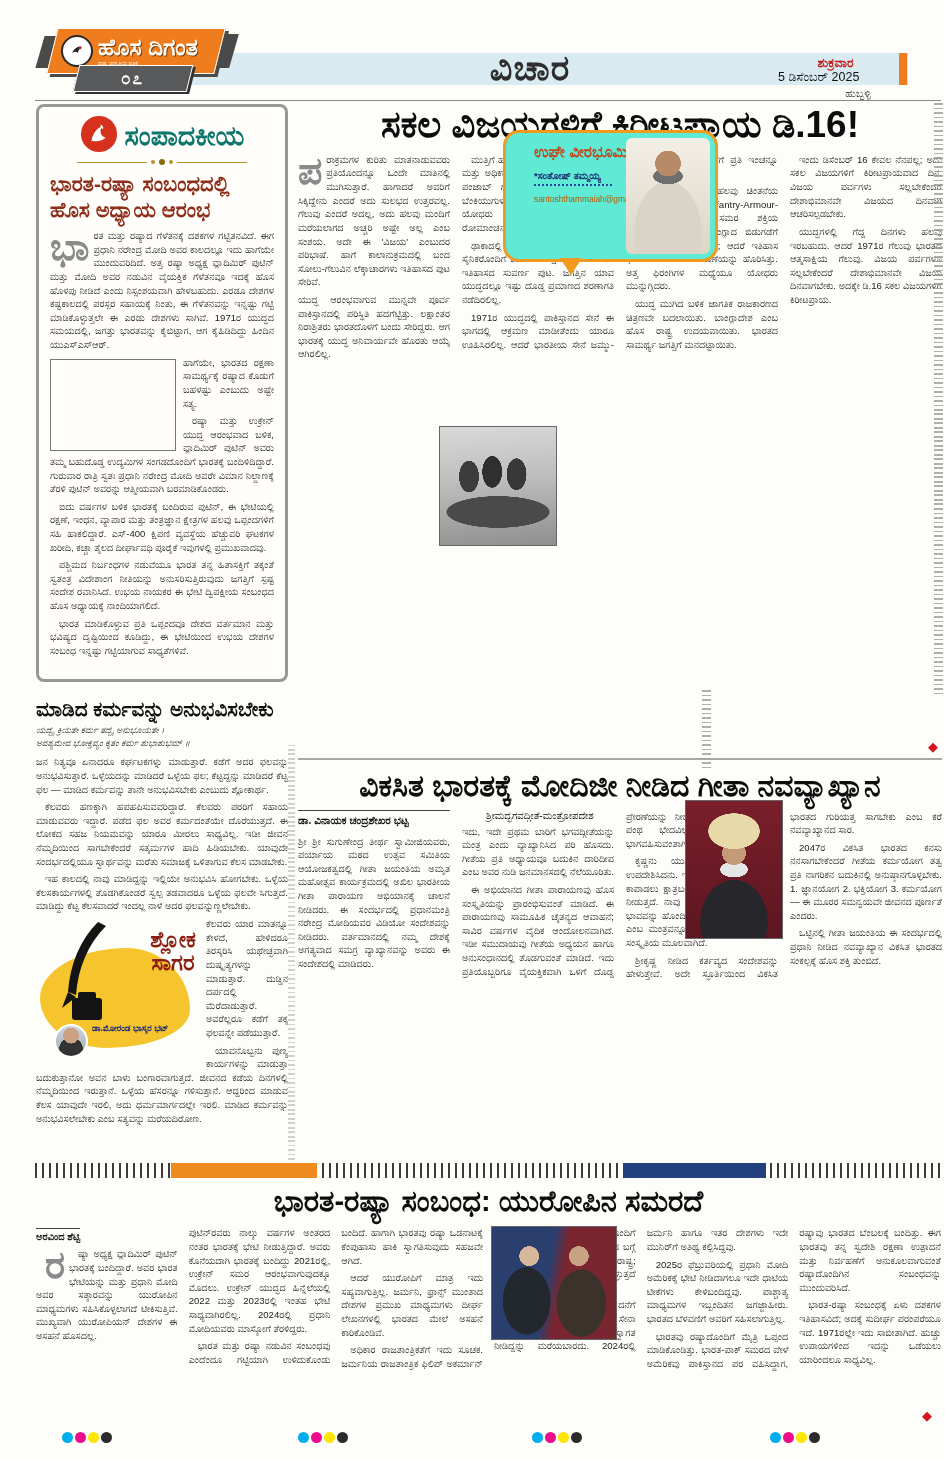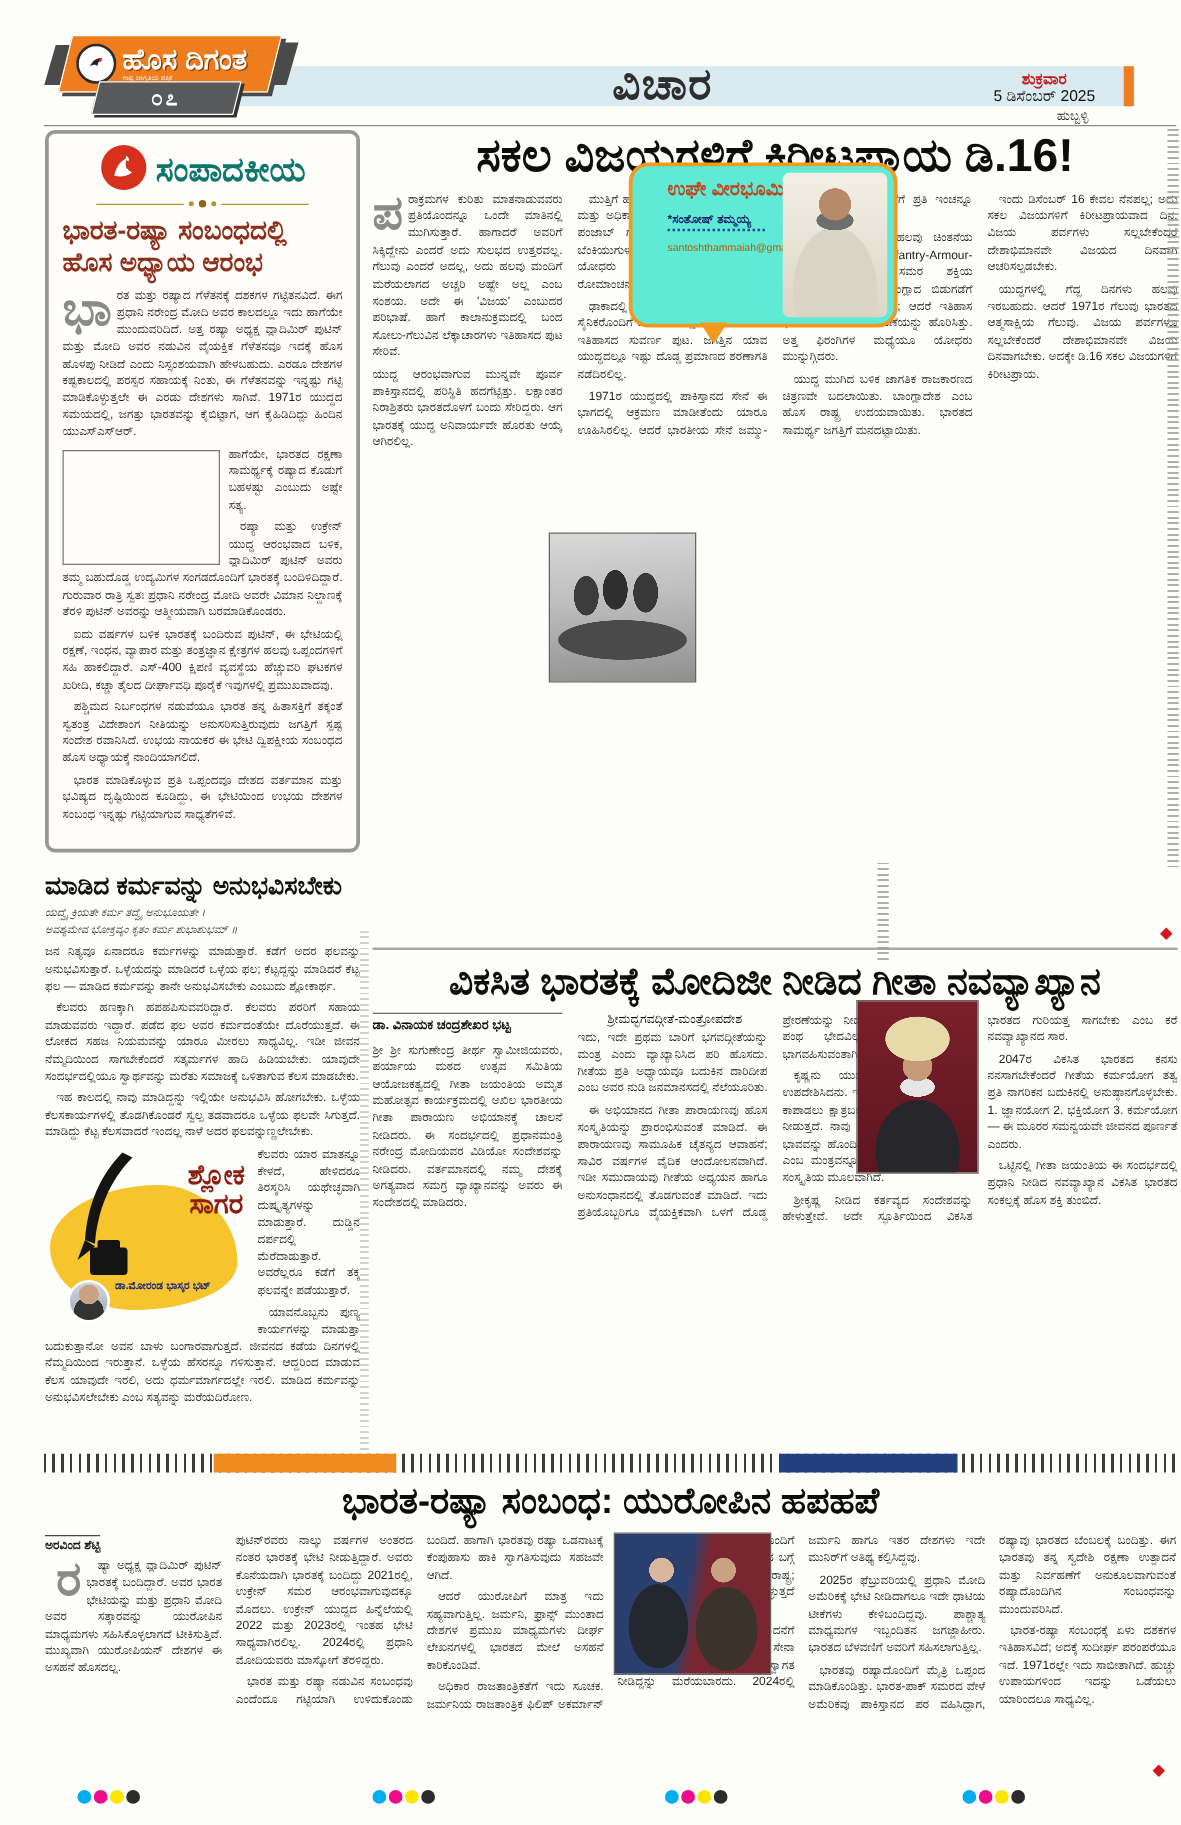--- a/index.html
+++ b/index.html
@@ -17,21 +17,21 @@
         display:flex;align-items:center;justify-content:center;flex:0 0 auto;}
   .logo-texts{margin-left:5px;line-height:1;}
   .paper-name{font-size:23px;font-weight:800;color:#fff;text-shadow:1px 1px 0 #7e3c00;}
   .tagline{font-size:5.5px;color:#fff;margin-top:2px;}
   .page-num-flag{position:absolute;left:76px;top:65px;width:112px;height:25px;background:#58595b;
         transform:skewX(-14deg);box-shadow:3px 2px 0 #333;border:1px solid #fff;
         display:flex;align-items:center;justify-content:center;}
   .page-num{transform:skewX(14deg);color:#fff;font-size:17px;font-weight:700;letter-spacing:2px;}
   .day-label{position:absolute;left:778px;top:56px;width:115px;text-align:center;
         font-size:12.5px;font-weight:700;color:#c21d1d;}
-  .date-label{position:absolute;left:778px;top:70px;width:115px;text-align:center;font-size:12.5px;color:#111;}
+  .date-label{position:absolute;left:778px;top:70px;width:115px;text-align:left;font-size:12.5px;color:#111;}
   .orange-bar{position:absolute;left:899px;top:53px;width:8px;height:32px;background:#ef7d1d;}
   .edition-label{position:absolute;left:818px;top:87px;width:80px;text-align:center;font-size:10.5px;color:#222;}
   .header-rule{position:absolute;left:35px;top:100px;width:906px;height:1px;background:#8a8a8a;}
   
   .btxt p{margin:0 0 4px 0;text-align:justify;font-size:9.6px;line-height:1.42;text-indent:9px;}
   .btxt p:first-child{text-indent:0;}
   .dropcap{float:left;font-size:38px;line-height:.85;color:#8a8a8a;font-weight:700;margin:2px 4px 0 0;}
   .first-par{margin:0 0 4px 0;text-align:justify;font-size:9.6px;line-height:1.42;}
   .end-diamond{position:absolute;color:#d6161d;font-size:13px;}
   
@@ -202,21 +202,21 @@
       </div>
   </div>
 
   <div class="shloka">
     <div class="sh-headline">ಮಾಡಿದ ಕರ್ಮವನ್ನು ಅನುಭವಿಸಬೇಕು</div>
     <div class="sh-verse">
       <div>ಯದ್ವೈ ಕ್ರಿಯತೇ ಕರ್ಮ ತದ್ವೈ ಅನುಭೂಯತೇ ।</div>
       <div>ಅವಶ್ಯಮೇವ ಭೋಕ್ತವ್ಯಂ ಕೃತಂ ಕರ್ಮ ಶುಭಾಶುಭಮ್ ॥</div>
     </div>
     <div class="btxt">
-        <p>ಜನ ನಿತ್ಯವೂ ಏನಾದರೂ ಕರ್ಮಗಳನ್ನು ಮಾಡುತ್ತಾರೆ. ಕಡೆಗೆ ಅದರ ಫಲವನ್ನು ಅನುಭವಿಸುತ್ತಾರೆ. ಒಳ್ಳೆಯದನ್ನು ಮಾಡಿದರೆ ಒಳ್ಳೆಯ ಫಲ; ಕೆಟ್ಟದ್ದನ್ನು ಮಾಡಿದರೆ ಕೆಟ್ಟ ಫಲ — ಮಾಡಿದ ಕರ್ಮವನ್ನು ತಾನೇ ಅನುಭವಿಸಬೇಕು ಎಂಬುದು ಶ್ಲೋಕಾರ್ಥ.</p>
+        <p>ಜನ ನಿತ್ಯವೂ ಏನಾದರೂ ಕರ್ಘಟಕಗಳ್ನು ಮಾಡುತ್ತಾರೆ. ಕಡೆಗೆ ಅದರ ಫಲವನ್ನು ಅನುಭವಿಸುತ್ತಾರೆ. ಒಳ್ಳೆಯದನ್ನು ಮಾಡಿದರೆ ಒಳ್ಳೆಯ ಫಲ; ಕೆಟ್ಟದ್ದನ್ನು ಮಾಡಿದರೆ ಕೆಟ್ಟ ಫಲ — ಮಾಡಿದ ಕರ್ಮವನ್ನು ತಾನೇ ಅನುಭವಿಸಬೇಕು ಎಂಬುದು ಶ್ಲೋಕಾರ್ಥ.</p>
         <p>ಕೆಲವರು ಹಣಕ್ಕಾಗಿ ಹಪಹಪಿಸುವವರಿದ್ದಾರೆ. ಕೆಲವರು ಪರರಿಗೆ ಸಹಾಯ ಮಾಡುವವರು ಇದ್ದಾರೆ. ಪಡೆದ ಫಲ ಅವರ ಕರ್ಮದಂತೆಯೇ ದೊರೆಯುತ್ತದೆ. ಈ ಲೋಕದ ಸಹಜ ನಿಯಮವನ್ನು ಯಾರೂ ಮೀರಲು ಸಾಧ್ಯವಿಲ್ಲ. ಇಡೀ ಜೀವನ ನೆಮ್ಮದಿಯಿಂದ ಸಾಗಬೇಕೆಂದರೆ ಸತ್ಕರ್ಮಗಳ ಹಾದಿ ಹಿಡಿಯಬೇಕು. ಯಾವುದೇ ಸಂದರ್ಭದಲ್ಲಿಯೂ ಸ್ವಾರ್ಥವನ್ನು ಮರೆತು ಸಮಾಜಕ್ಕೆ ಒಳಿತಾಗುವ ಕೆಲಸ ಮಾಡಬೇಕು.</p>
         <p>ಇಹ ಕಾಲದಲ್ಲಿ ನಾವು ಮಾಡಿದ್ದನ್ನು ಇಲ್ಲಿಯೇ ಅನುಭವಿಸಿ ಹೋಗಬೇಕು. ಒಳ್ಳೆಯ ಕೆಲಸಕಾರ್ಯಗಳಲ್ಲಿ ತೊಡಗಿಕೊಂಡರೆ ಸ್ವಲ್ಪ ತಡವಾದರೂ ಒಳ್ಳೆಯ ಫಲವೇ ಸಿಗುತ್ತದೆ. ಮಾಡಿದ್ದು ಕೆಟ್ಟ ಕೆಲಸವಾದರೆ ಇಂದಲ್ಲ ನಾಳೆ ಅದರ ಫಲವನ್ನುಣ್ಣಲೇಬೇಕು.</p>
       </div>
     <div class="sh-logo">
       <div class="sh-blob"></div>
       <span class="sh-quill">
         <svg width="92" height="108" viewBox="0 0 92 108">
           <path d="M60 2C42 20 32 44 30 72l8 3C40 48 50 24 68 6z" fill="#141414"></path>
           <path d="M30 72l-6 16 14-11z" fill="#141414"></path>
           <rect x="34" y="78" width="30" height="22" rx="3" fill="#141414"></rect>
@@ -286,21 +286,21 @@
     </div>
     <div class="modi-photo"></div>
   </div>
 
   <div class="tick-bar">
     <div class="tick-orange"></div>
     <div class="tick-blue"></div>
   </div>
 
   <div class="bottom">
-    <div class="bot-headline">ಭಾರತ-ರಷ್ಯಾ ಸಂಬಂಧ: ಯುರೋಪಿನ ಹಪಹಪೆ</div>
+    <div class="bot-headline">ಭಾರತ-ರಷ್ಯಾ ಸಂಬಂಧ: ಯುರೋಪಿನ ಸಮರದೆ</div>
     <div class="bot-body btxt">
       <div class="bot-author">ಅರವಿಂದ ಶೆಟ್ಟಿ</div>
       <p class="first-par">
         <span class="dropcap">ರ</span><span>ಷ್ಯಾ ಅಧ್ಯಕ್ಷ ವ್ಲಾದಿಮಿರ್ ಪುಟಿನ್ ಭಾರತಕ್ಕೆ ಬಂದಿದ್ದಾರೆ. ಅವರ ಭಾರತ ಭೇಟಿಯನ್ನು ಮತ್ತು ಪ್ರಧಾನಿ ಮೋದಿ ಅವರ ಸತ್ಕಾರವನ್ನು ಯುರೋಪಿನ ಮಾಧ್ಯಮಗಳು ಸಹಿಸಿಕೊಳ್ಳಲಾಗದೆ ಟೀಕಿಸುತ್ತಿವೆ. ಮುಖ್ಯವಾಗಿ ಯುರೋಪಿಯನ್ ದೇಶಗಳ ಈ ಅಸಹನೆ ಹೊಸದಲ್ಲ.</span>
       </p>
       <div>
           <p>ಪುಟಿನ್‌ರವರು ನಾಲ್ಕು ವರ್ಷಗಳ ಅಂತರದ ನಂತರ ಭಾರತಕ್ಕೆ ಭೇಟಿ ನೀಡುತ್ತಿದ್ದಾರೆ. ಅವರು ಕೊನೆಯದಾಗಿ ಭಾರತಕ್ಕೆ ಬಂದಿದ್ದು 2021ರಲ್ಲಿ, ಉಕ್ರೇನ್ ಸಮರ ಆರಂಭವಾಗುವುದಕ್ಕೂ ಮೊದಲು. ಉಕ್ರೇನ್ ಯುದ್ಧದ ಹಿನ್ನೆಲೆಯಲ್ಲಿ 2022 ಮತ್ತು 2023ರಲ್ಲಿ ಇಂತಹ ಭೇಟಿ ಸಾಧ್ಯವಾಗಿರಲಿಲ್ಲ. 2024ರಲ್ಲಿ ಪ್ರಧಾನಿ ಮೋದಿಯವರು ಮಾಸ್ಕೋಗೆ ತೆರಳಿದ್ದರು.</p>
           <p>ಭಾರತ ಮತ್ತು ರಷ್ಯಾ ನಡುವಿನ ಸಂಬಂಧವು ಎಂದೆಂದೂ ಗಟ್ಟಿಯಾಗಿ ಉಳಿದುಕೊಂಡು ಬಂದಿದೆ. ಹಾಗಾಗಿ ಭಾರತವು ರಷ್ಯಾ ಒಡನಾಟಕ್ಕೆ ಕೆಂಪುಹಾಸು ಹಾಕಿ ಸ್ವಾಗತಿಸುವುದು ಸಹಜವೇ ಆಗಿದೆ.</p>
           <p>ಆದರೆ ಯುರೋಪಿಗೆ ಮಾತ್ರ ಇದು ಸಹ್ಯವಾಗುತ್ತಿಲ್ಲ. ಜರ್ಮನಿ, ಫ್ರಾನ್ಸ್ ಮುಂತಾದ ದೇಶಗಳ ಪ್ರಮುಖ ಮಾಧ್ಯಮಗಳು ದೀರ್ಘ ಲೇಖನಗಳಲ್ಲಿ ಭಾರತದ ಮೇಲೆ ಅಸಹನೆ ಕಾರಿಕೊಂಡಿವೆ.</p>
           <p>ಅಧಿಕಾರ ರಾಜತಾಂತ್ರಿಕತೆಗೆ ಇದು ಸೂಚಕ. ಜರ್ಮನಿಯ ರಾಜತಾಂತ್ರಿಕ ಫಿಲಿಪ್ ಅಕರ್ಮಾನ್ ಭಾರತೀಯ ಸುದ್ದಿಸಂಸ್ಥೆಯೊಂದಿಗೆ ಮಾತನಾಡುತ್ತಾ ಭಾರತ-ರಷ್ಯಾ ಸಂಬಂಧದ ಬಗ್ಗೆ ಕುಟುಕಿದ್ದರು. ಭಾರತವು ಸಾರ್ವಭೌಮ ರಾಷ್ಟ್ರ; ತನ್ನ ನಿರ್ಧಾರಗಳನ್ನು ತಾನು ತೆಗೆದುಕೊಳ್ಳುತ್ತದೆ ಎಂಬ ಸತ್ಯ ಅವರಿಗೆ ಪಥ್ಯವಾಗುತ್ತಿಲ್ಲ.</p>

